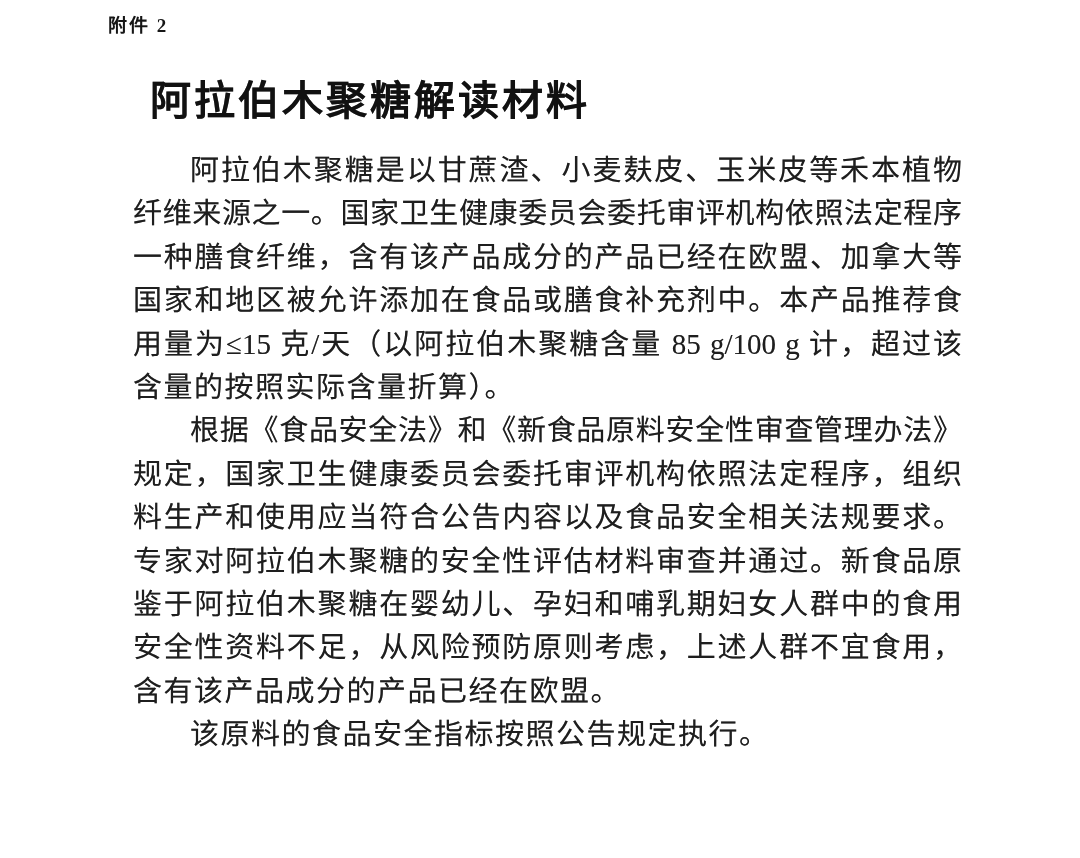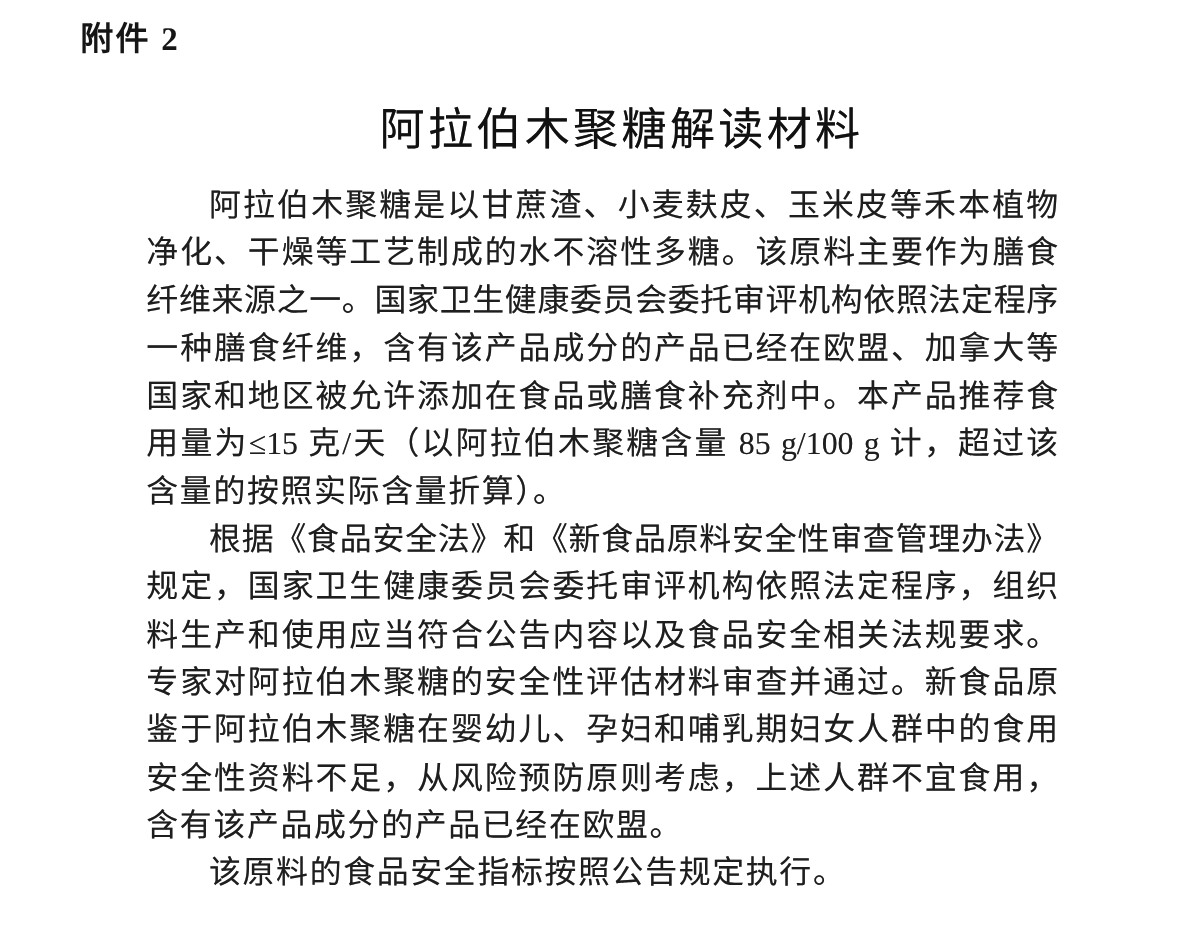--- a/index.html
+++ b/index.html
@@ -11,33 +11,33 @@
     position: relative;
     width: 1080px;
     height: 858px;
     background: #ffffff;
     overflow: hidden;
     font-family: "Liberation Serif", "DejaVu Serif", serif;
     color: #1c1c1c;
     -webkit-font-smoothing: antialiased;
   }
   .attachment-label {
-    margin: 10px 0 0 73px;
-    font-size: 30px;
+    margin: 10px 0 0 108px;
+    font-size: 19px;
     font-weight: bold;
     letter-spacing: 2px;
     color: #161616;
   }
   .doc-title {
     margin-top: 30px;
     width: 830px;
     margin-left: 150px;
-    text-align: center;
+    text-align: left;
     font-size: 41px;
-    font-weight: normal;
+    font-weight: bold;
     letter-spacing: 3px;
     color: #111111;
     text-shadow: 0 0 0.6px rgba(0,0,0,0.55);
   }
   .body-block {
     width: 829px;
     margin: 22px 0 0 133px;
   }
   .line {
     font-size: 29px;
@@ -69,21 +69,20 @@
 <div class="page">
 
   <div class="attachment-label">附件 2</div>
 
   <div class="doc-title">阿拉伯木聚糖解读材料</div>
 
   <div class="body-block">
 
     <div>
       <div class="line justify indent">阿拉伯木聚糖是以甘蔗渣、小麦麸皮、玉米皮等禾本植物</div>
-      <div class="line justify">净化、干燥等工艺制成的水不溶性多糖。该原料主要作为膳食</div>
       <div class="line justify">纤维来源之一。国家卫生健康委员会委托审评机构依照法定程序</div>
       <div class="line justify">一种膳食纤维，含有该产品成分的产品已经在欧盟、加拿大等</div>
       <div class="line justify">国家和地区被允许添加在食品或膳食补充剂中。本产品推荐食</div>
       <div class="line justify">用量为≤15 克/天（以阿拉伯木聚糖含量 85 g/100 g 计，超过该</div>
       <div class="line plain">含量的按照实际含量折算）。</div>
     </div>
 
     <div>
       <div class="line justify indent">根据《食品安全法》和《新食品原料安全性审查管理办法》</div>
       <div class="line justify">规定，国家卫生健康委员会委托审评机构依照法定程序，组织</div>

